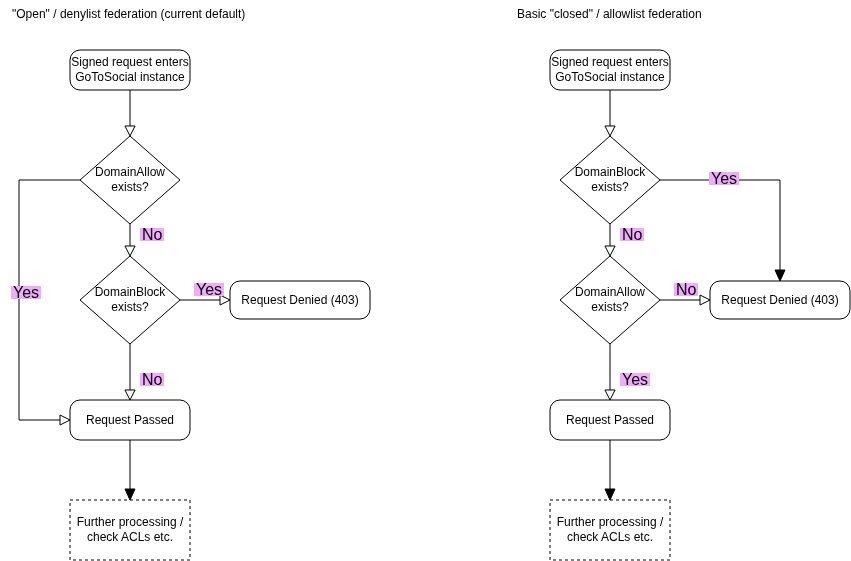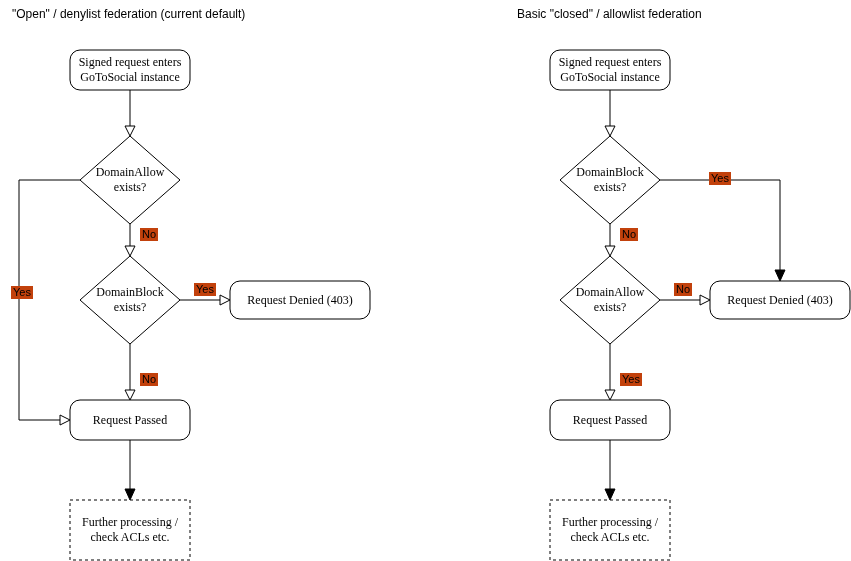--- a/index.html
+++ b/index.html
@@ -52,27 +52,26 @@
   }
   .node-label {
     position: absolute;
     display: flex;
     align-items: center;
     justify-content: center;
     text-align: center;
     font-size: 12px;
     line-height: 15px;
     white-space: pre-line;
-    font-family: Liberation Serif, serif;
   }
   .edge-label {
     position: absolute;
-    font-size: 11px;
+    font-size: 16px;
     line-height: 13px;
-    background: #c2410c;
+    background: #f0abfc;
     padding: 0 2px;
     white-space: nowrap;
   }
 </style>
 </head>
 <body>
 
 <div id="canvas">
 
   <svg id="wires" width="851" height="561" viewBox="0 0 851 561">

